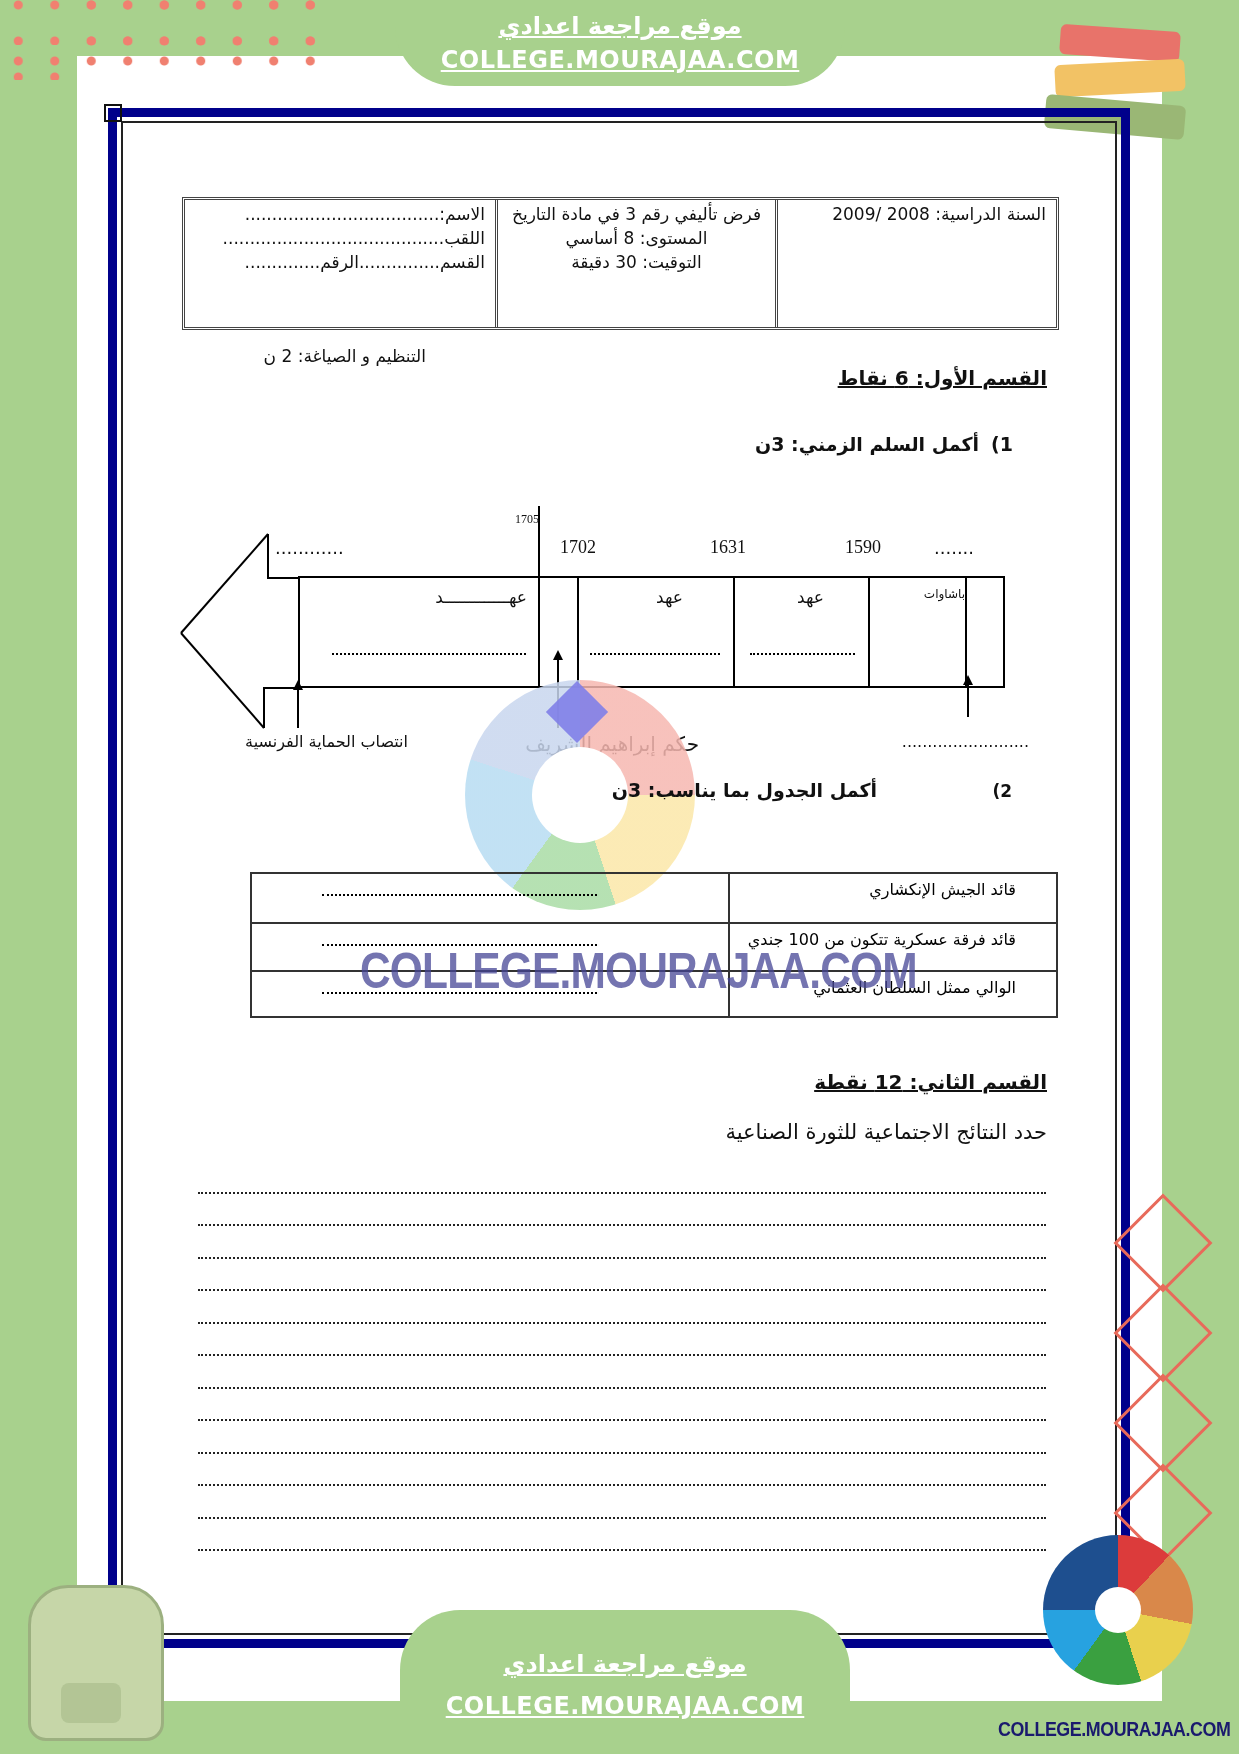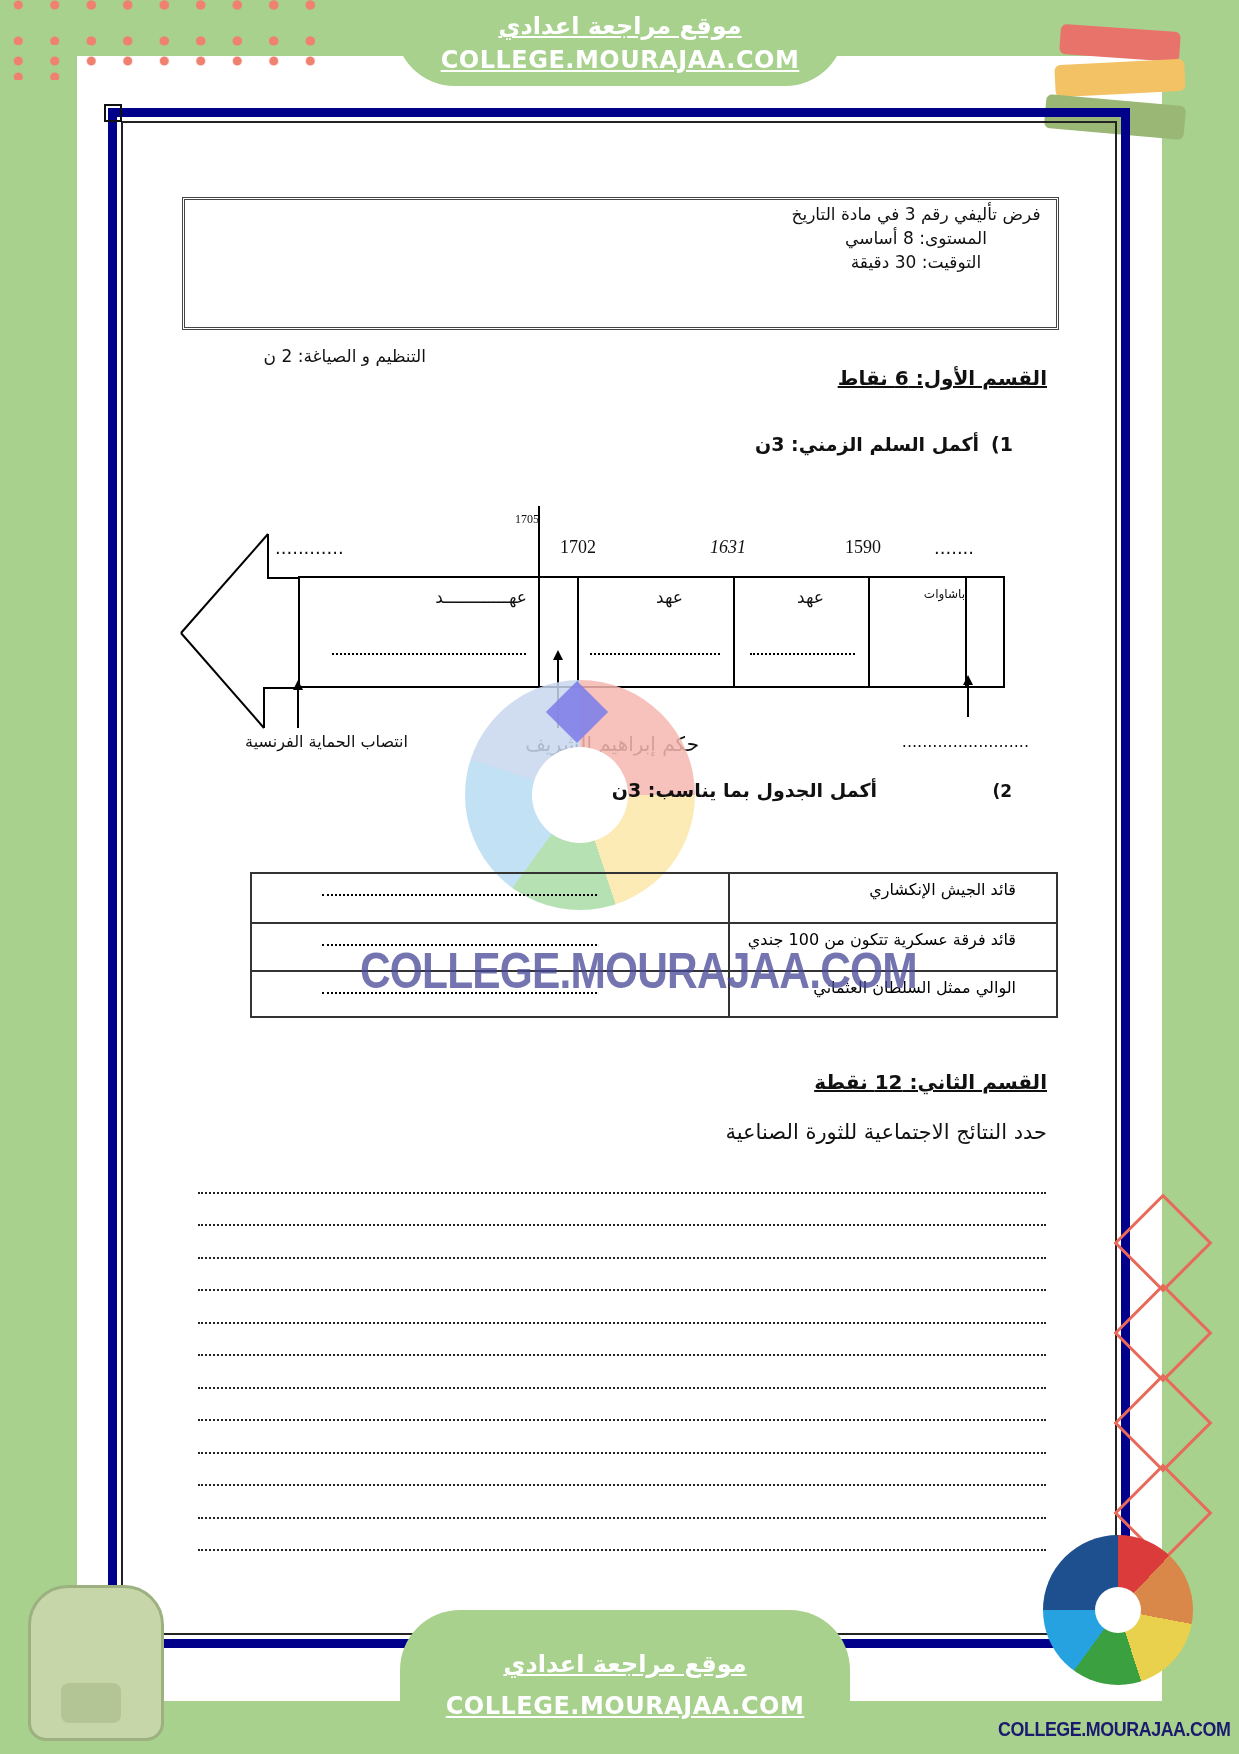--- a/index.html
+++ b/index.html
@@ -54,24 +54,32 @@
   <div class="abs" style="left:0;top:42px;width:130px;height:32px;background:#f2c265;border-radius:6px;transform:rotate(-3deg);"></div>
   <div class="abs" style="left:-10px;top:80px;width:140px;height:34px;background:#9ab775;border-radius:6px;transform:rotate(5deg);"></div>
 </div>
 
 <div class="frame-outer"></div>
 <div class="frame-inner"></div>
 <div class="corner" style="left:104px;top:104px;"></div>
 <div class="corner" style="left:1120px;top:1622px;"></div>
 
 <div class="hdr-table">
+  <div class="hdr-cell" style="width:278px;">
+    <div>السنة الدراسية: 2008 /2009</div>
+  </div>
   <div class="hdr-cell" style="width:280px;text-align:center;">
     <div>فرض تأليفي رقم 3 في مادة التاريخ</div>
     <div>المستوى: 8 أساسي</div>
     <div>التوقيت: 30 دقيقة</div>
+  </div>
+  <div class="hdr-cell" style="flex:1;">
+    <div>الاسم:....................................</div>
+    <div>اللقب.........................................</div>
+    <div>القسم...............الرقم..............</div>
   </div>
 </div>
 
 <div class="txt" style="right:813px;top:346px;font-size:17px;">التنظيم و الصياغة: 2 ن</div>
 
 <div class="txt heading" style="right:192px;top:366px;">القسم الأول: 6 نقاط</div>
 <div class="txt" style="right:226px;top:433px;font-weight:bold;font-size:19px;">1)</div>
 <div class="txt" style="right:260px;top:433px;font-weight:bold;font-size:19px;">أكمل السلم الزمني: 3ن</div>
 
 <div>
@@ -83,21 +91,21 @@
   </svg>
   <div class="tl-box" style="left:298px;top:576px;width:707px;height:112px;"></div>
   <div class="vline" style="left:538px;top:506px;height:182px;"></div>
   <div class="vline" style="left:577px;top:576px;height:112px;"></div>
   <div class="vline" style="left:733px;top:576px;height:112px;"></div>
   <div class="vline" style="left:868px;top:576px;height:112px;"></div>
   <div class="vline" style="left:965px;top:576px;height:112px;"></div>
 
   <div class="txt serif" style="left:515px;top:512px;font-size:12px;direction:ltr;">1705</div>
   <div class="txt serif" style="left:560px;top:537px;font-size:18px;direction:ltr;">1702</div>
-  <div class="txt serif" style="left:710px;top:537px;font-size:18px;direction:ltr;font-style:italic;">1631</div>
+  <div class="txt serif" style="left:710px;top:537px;font-size:18px;direction:ltr;">1631</div>
   <div class="txt serif" style="left:845px;top:537px;font-size:18px;direction:ltr;">1590</div>
   <div class="txt" style="left:934px;top:537px;font-size:18px;direction:ltr;">.......</div>
   <div class="txt" style="left:275px;top:537px;font-size:18px;direction:ltr;">............</div>
 
   <div class="txt" style="right:274px;top:587px;font-size:12px;">باشاوات</div>
   <div class="txt" style="right:415px;top:587px;font-size:17px;">عهد</div>
   <div class="txt" style="right:556px;top:587px;font-size:17px;">عهد</div>
   <div class="txt" style="right:712px;top:587px;font-size:17px;">عهـــــــــــــد</div>
 
   <div class="dotsline" style="left:750px;top:653px;width:105px;"></div>

